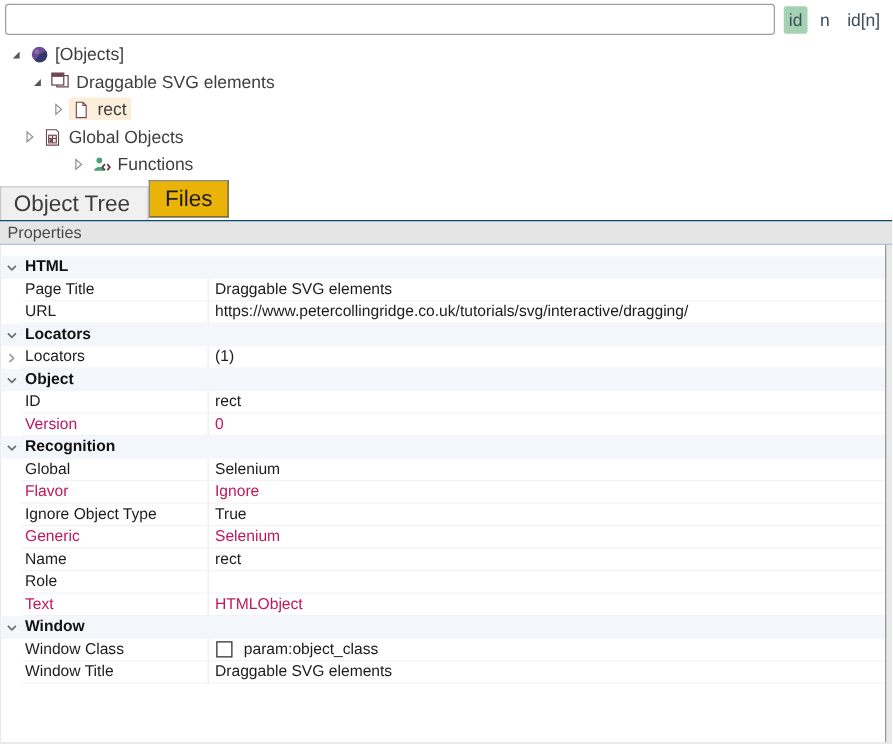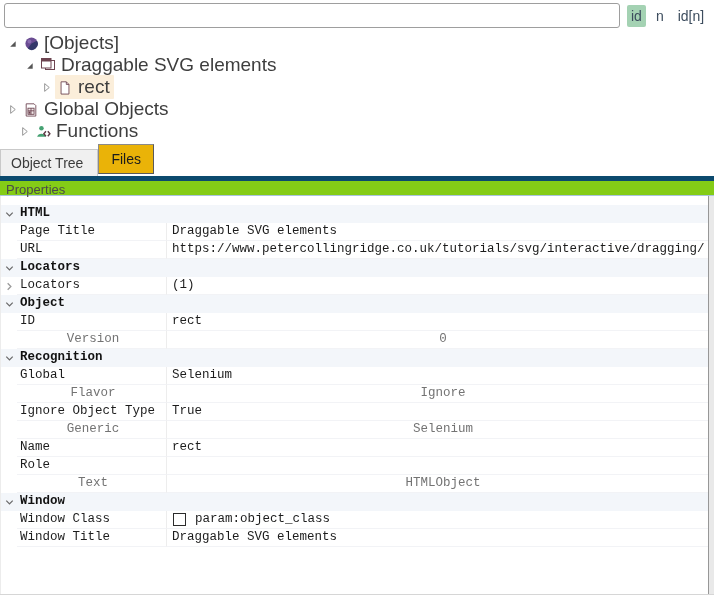--- a/index.html
+++ b/index.html
@@ -18,66 +18,66 @@
   }
   .tb-btns { display:flex; align-items:center; margin-left:7px; gap:6px; }
   .tb-btn {
     font-size:14px; color:#3d4d5e; padding:2px 4px; border-radius:2px; cursor:pointer;
     line-height:18px; white-space:nowrap;
   }
   .tb-btn.active { background:#a4d2b3; }
 
   
   .tree { padding-top:2px; height:114px; }
-  .tree-row { height:22px; display:flex; align-items:center; font-size:19px; color:#3e3e3e; cursor:default; }
+  .tree-row { height:22px; display:flex; align-items:center; font-size:14px; color:#3e3e3e; cursor:default; }
   .twisty { width:14px; height:14px; flex:0 0 14px; margin-right:2px; display:inline-flex; align-items:center; justify-content:center; }
   .tsel { display:inline-flex; align-items:center; padding:1px 4px 1px 2px; border-radius:1px; }
   .tsel.selected { background:#fbeeda; }
   .ticon { width:16px; height:16px; display:inline-flex; align-items:center; justify-content:center; margin-right:5px; }
   .tlabel { white-space:nowrap; }
 
   
   .tabstrip { height:32px; display:flex; align-items:flex-end; position:relative; }
-  .tab { font-size:14px; cursor:pointer; }
+  .tab { font-size:18px; cursor:pointer; }
   .tab.active {
     background:#f0f0f0; color:#3c3c3c; height:27px; line-height:26px;
     padding:0 14px 0 10px; border:1px solid #c9c9c9; border-bottom:none; margin-bottom:0;
   }
   .tab.inactive {
     background:#eab308; color:#1c1c1c; height:30px; line-height:28px;
     padding:0 12px; border:1px solid #8a8a8a; border-right-color:#5a5a5a; border-bottom-color:#5a5a5a;
     margin-bottom:2px;
   }
 
   
   .panel-header {
-    height:20px; background:#84cc16; border-top:5px solid #0c4a6e; border-bottom:1px solid #aac4dd;
+    height:20px; background:#e5e5e5; border-top:1px solid #0c4a6e; border-bottom:1px solid #aac4dd;
     font-size:13px; color:#4a4a4a; line-height:18px; padding-left:6px;
   }
 
   
   .pgrid {
     position:relative; height:398px; padding-top:9px; border-left:1px solid #ececec;
-    font-size:12.5px; color:#1c1c1c;font-family:Liberation Mono, monospace;
+    font-size:12.5px; color:#1c1c1c;
   }
   .pgrid::after { 
     content:""; position:absolute; top:0; right:0; width:5px; height:100%;
     background:#e9e9e9; border-left:1px solid #979797;
   }
   .prow { display:grid; grid-template-columns:16px 149px 1fr; height:18px; line-height:17px; }
   .prow.group { background:#f3f6fa; }
   .gut { display:flex; align-items:center; justify-content:center; }
   .gname { font-weight:bold; color:#111; grid-column:2 / 4; padding-left:3px; white-space:nowrap; }
   .plabel { padding-left:3px; white-space:nowrap; overflow:hidden; }
   .pvalue {
     padding-left:5px; border-left:1px solid #ededed; border-bottom:1px solid #f2f3f6;
     white-space:nowrap; overflow:hidden; display:flex; align-items:center;
   }
   .prow.datarow .plabel { border-bottom:1px solid #f2f3f6; }
-  .prow .ro { color:#737373;text-align:center; }
+  .prow .ro { color:#be185d; }
   .plabel.selected { background:#0b79d7; color:#fff; }
   .vtext { flex:1 1 auto; overflow:hidden; white-space:nowrap; }
   .ellipsis-btn {
     flex:0 0 19px; height:16px; margin:0 7px 0 2px; background:#f0f0f0;
     border:1px solid #6e6e6e; font-size:11px; line-height:13px; text-align:center;
     color:#222; cursor:pointer;
   }
   .checkbox {
     display:inline-block; width:13px; height:13px; background:#fff;
     border:1px solid #2b2b2b; margin:0 9px 0 1px; flex:0 0 13px; cursor:pointer;
@@ -141,40 +141,40 @@
         <span class="tsel selected">
           <span class="ticon">
             <svg width="14" height="15" viewBox="0 0 16 16">
               <path d="M3.5 1.5h6l3 3v11h-9z" fill="#fff" stroke="#6d4450"></path>
               <path d="M9.5 1.5v3h3" fill="none" stroke="#6d4450"></path>
             </svg>
           </span>
           <span class="tlabel">rect</span>
         </span>
       </div>
-      <div class="tree-row" style="padding-left: 5px;">
+      <div class="tree-row" style="padding-left: 16px;">
         <span class="twisty">
           <svg width="11" height="11" viewBox="0 0 12 12">
             <path d="M4 1.8l5 4.2-5 4.2z" fill="#fff" stroke="#8d8d8d"></path>
           </svg>
         </span>
         <span class="tsel">
           <span class="ticon">
             <svg width="14" height="15" viewBox="0 0 16 16">
               <path d="M2.5 1.5h9l2 2v12h-11z" fill="#fff" stroke="#6d4450"></path>
               <rect x="4.5" y="6.5" width="7" height="7" fill="#efe6e6" stroke="#6d4450"></rect>
               <line x1="4.5" y1="9.5" x2="11.5" y2="9.5" stroke="#6d4450"></line>
               <line x1="8" y1="6.5" x2="8" y2="13.5" stroke="#6d4450"></line>
               <rect x="5.2" y="10.2" width="2.2" height="2.6" fill="#6d4450"></rect>
             </svg>
           </span>
           <span class="tlabel">Global Objects</span>
         </span>
       </div>
-      <div class="tree-row" style="padding-left: 17px;">
+      <div class="tree-row" style="padding-left: 17px; margin-left: 38px;">
         <span class="twisty">
           <svg width="11" height="11" viewBox="0 0 12 12">
             <path d="M4 1.8l5 4.2-5 4.2z" fill="#fff" stroke="#8d8d8d"></path>
           </svg>
         </span>
         <span class="tsel">
           <span class="ticon">
             <svg width="15" height="15" viewBox="0 0 16 16">
               <circle cx="5.8" cy="4.6" r="2.4" fill="#46a273"></circle>
               <path d="M1.2 13.5a4.8 4.5 0 0 1 9.2 0z" fill="#46a273"></path>

